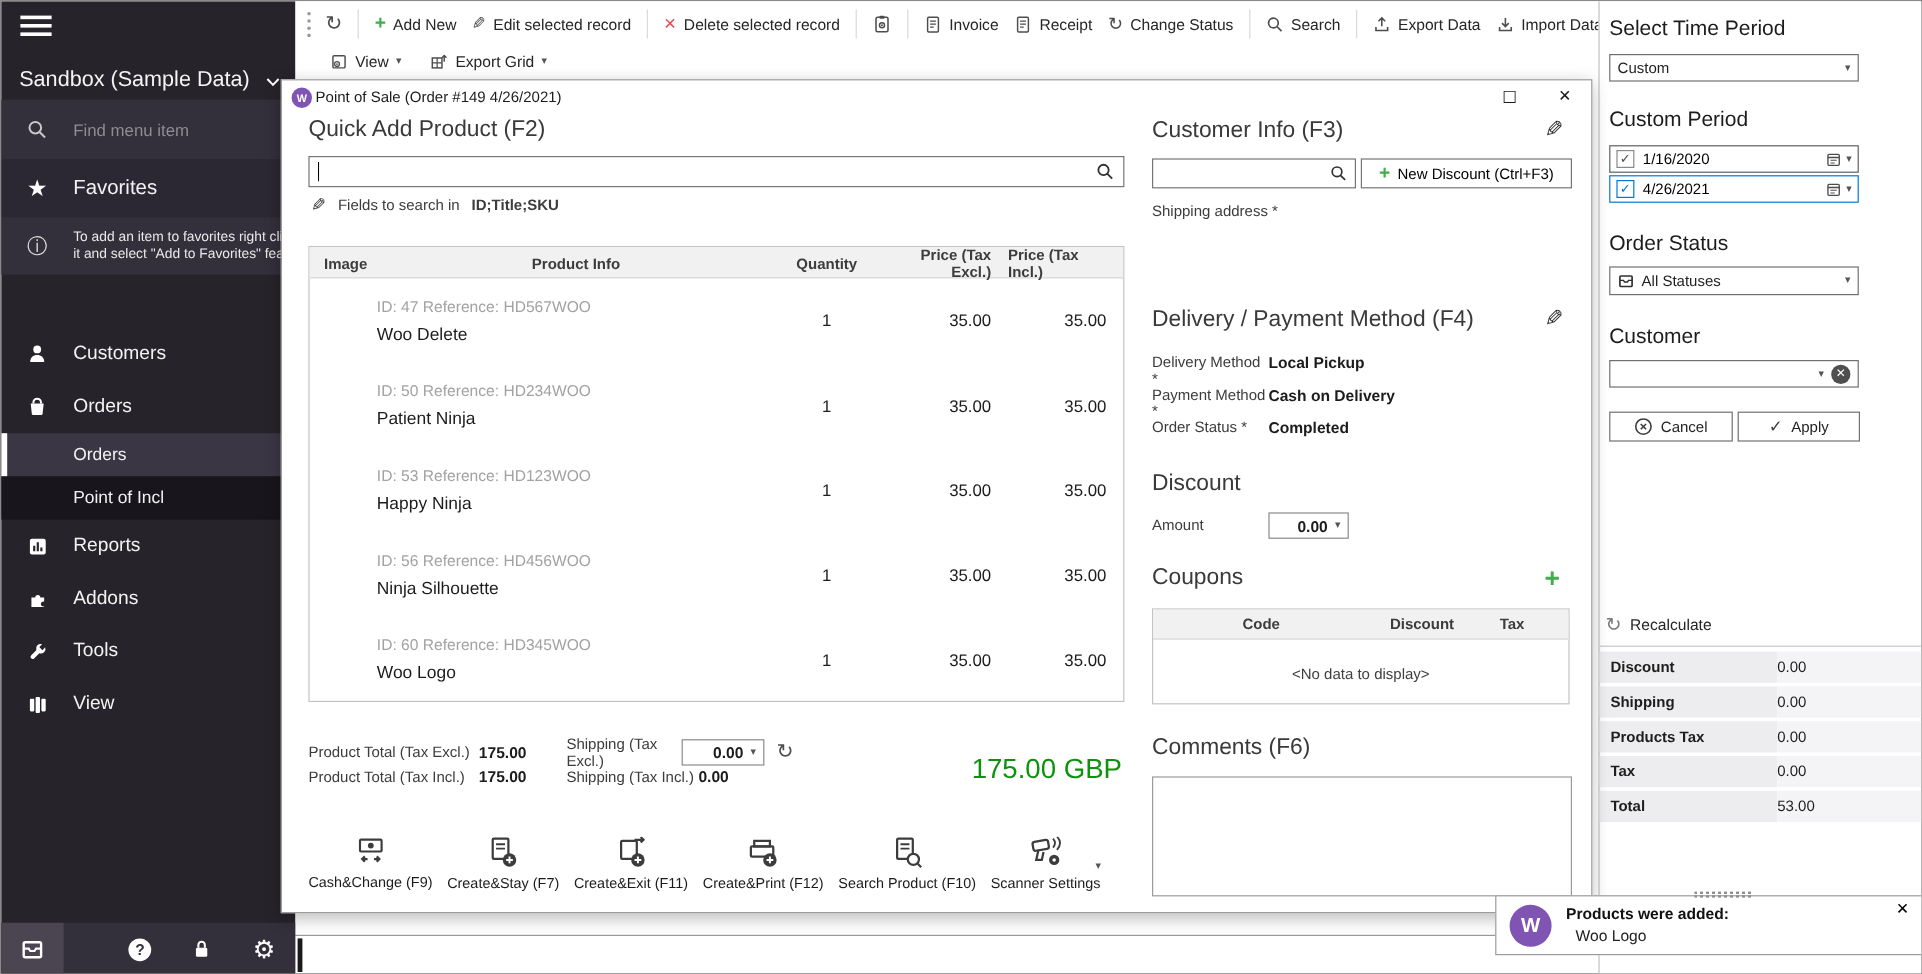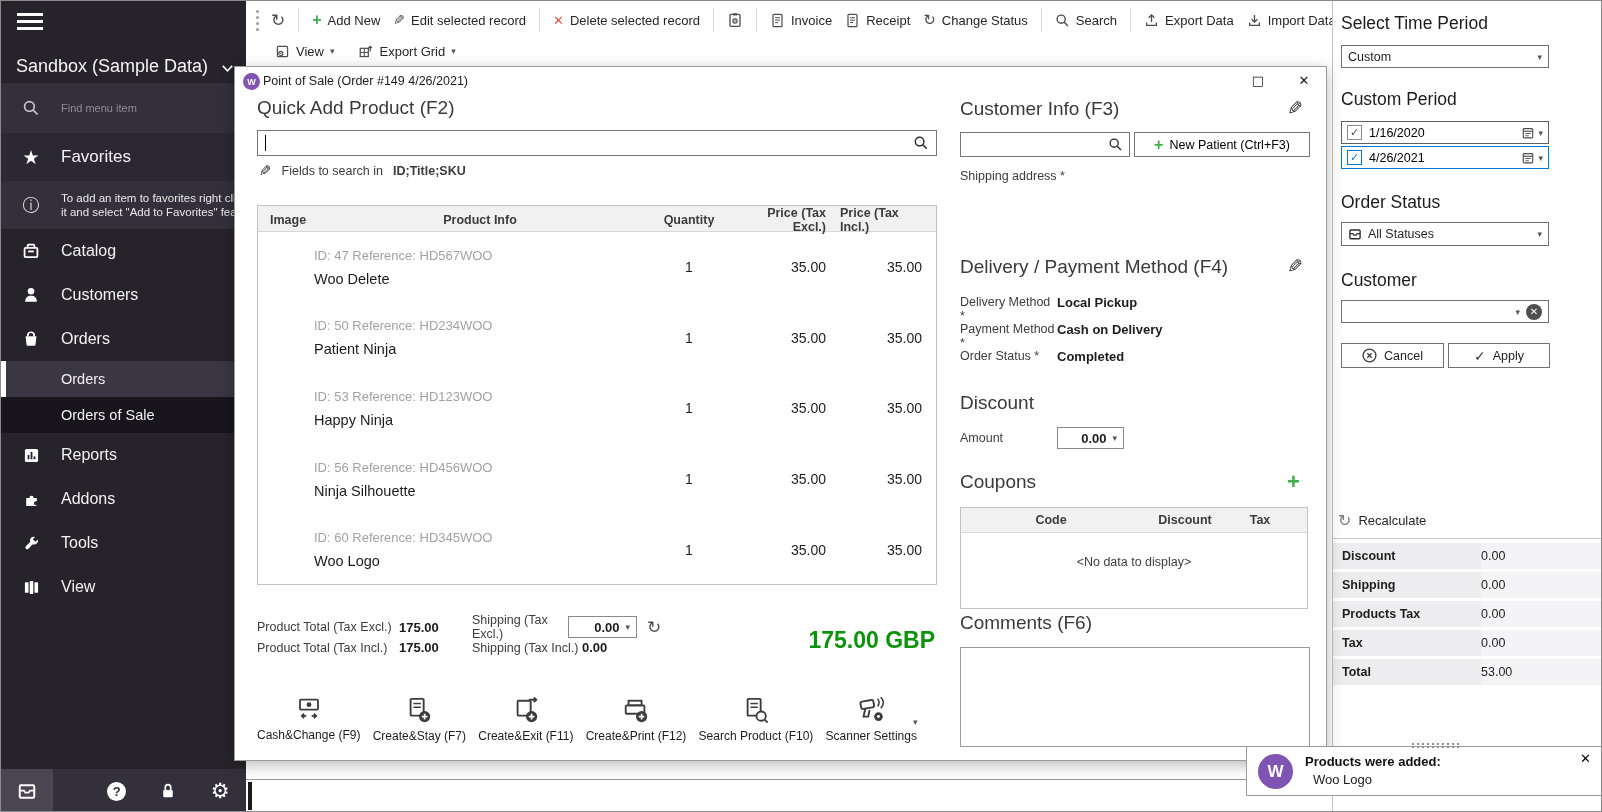--- a/index.html
+++ b/index.html
@@ -10,21 +10,21 @@
 
   
   .sidebar { left:0; top:0; width:245px; height:812px; background:#27232a; color:#f2f2f2; z-index:5; }
   .burger { left:16px; top:12px; width:26px; height:18px; cursor:pointer; }
   .burger i { display:block; height:3px; background:#fff; margin-bottom:4px; }
   .sb-title { left:15px; top:55px; font-size:18px; color:#f4f4f4; }
   .sb-chev { left:218px; top:60px; color:#fff; }
   .sb-row { left:0; width:245px; display:flex; align-items:center; }
   .sb-search { top:82px; height:50px; background:#332f3b; }
   .sb-search input { background:transparent; border:none; outline:none; color:#7dd3fc;
-      font-size:11px; font-family:inherit; width:160px; }
+      font-size:14px; font-family:inherit; width:160px; }
   .sb-search input::placeholder { color:#8f8c96; }
   .sb-fav { top:132px; height:48px; background:#2c2833; font-size:17px; }
   .sb-info { top:180px; height:48px; background:#332f3b; }
   .sb-info .txt { font-size:11.5px; line-height:14px; color:#e9e9e9; width:182px; overflow:hidden; white-space:nowrap; }
   .sb-ico { width:60px; display:flex; justify-content:center; flex:0 0 60px; color:#fff; }
   .sb-item { height:44px; font-size:16px; cursor:pointer; }
   .sb-sub { height:36px; font-size:14.5px; padding-left:60px; cursor:pointer; display:flex; align-items:center; }
   .sb-sub-sel { background:#3b3644; }
   .sb-sub-sel .selbar { position:absolute; left:0; width:5px; height:36px; background:#fff; }
   .sb-sub-dark { background:#18151c; }
@@ -84,26 +84,26 @@
   .phead { display:grid; grid-template-columns:56px 1fr 86px 108px 96px; height:26px; background:#f2f1f2;
            border-bottom:1px solid #d8d8d8; align-items:center; font-size:12.5px; font-weight:bold; color:#3c3c3c; }
   .prow { display:grid; grid-template-columns:56px 1fr 86px 108px 96px; height:70.6px; align-items:center; }
   .pref { font-size:13px; color:#a2a2a2; margin-bottom:8px; }
   .pname { font-size:14.5px; color:#1c1c1c; }
   .pnum { font-size:14px; color:#1c1c1c; text-align:right; padding-right:14px; }
   .pqty { font-size:14px; color:#1c1c1c; text-align:center; }
 
   .miniselect { border:1px solid #8a8a8a; height:22px; display:flex; align-items:center; justify-content:flex-end;
                 gap:6px; font-size:13px; font-weight:bold; color:#1c1c1c; padding:0 6px; background:#fff; cursor:pointer; }
-  .grand { position:absolute; font-size:23px; font-weight:bold; color:#0c930c;margin-left:12px; }
+  .grand { position:absolute; font-size:23px; font-weight:normal; color:#0c930c;margin-left:12px; }
 
   .act { display:flex; flex-direction:column; align-items:center; gap:4px; font-size:12px; color:#1c1c1c; cursor:pointer; }
   .act svg { color:#3c3c3c; }
 
-  .ctable { position:absolute; left:725px; top:440px; width:348px; height:102px; border:1px solid #c3c3c3; }
+  .ctable { position:absolute; left:725px; top:440px; width:348px; height:80px; border:1px solid #c3c3c3; }
   .chead { display:grid; grid-template-columns:180px 88px 62px 1fr; height:25px; background:#f2f1f2;
            border-bottom:1px solid #d8d8d8; align-items:center; font-size:12.5px; font-weight:bold; color:#3c3c3c; text-align:center; }
   .cempty { text-align:center; margin-top:22px; font-size:12.5px; color:#3f3f3f; }
 
   .nc-btn { position:absolute; left:899px; top:65px; width:176px; height:25px; border:1px solid #767676;
             display:flex; align-items:center; justify-content:center; gap:6px; font-size:12.5px; cursor:pointer; }
   .plus { color:#3faf4a; font-weight:bold; }
   .searchfield { position:absolute; border:1px solid #767676; height:25px; display:flex; align-items:center; padding:0 6px; }
   .searchfield input { flex:1; border:none; outline:none; font-family:inherit; font-size:13px; width:10px; }
   .comments { position:absolute; left:725px; top:580px; width:350px; height:100px; border:1px solid #9b9b9b; background:#fff; }
@@ -271,28 +271,20 @@
     </div>
 
     <div class="abs sb-row sb-info">
       <span class="sb-ico glyph" style="font-size:17px;color:#dcdcdc">ⓘ</span>
       <span class="txt">
         <span>To add an item to favorites right click on</span><br>
         <span>it and select "Add to Favorites" feature</span>
       </span>
     </div>
 
-    <div class="abs sb-row sb-item" style="top:228px">
-      <span class="sb-ico">
-          <svg width="18" height="18">
-            <use href="#i-box"></use>
-          </svg>
-        </span>
-      <span>Catalog</span>
-    </div>
     <div class="abs sb-row sb-item" style="top:272px">
       <span class="sb-ico">
           <svg width="18" height="18">
             <use href="#i-person"></use>
           </svg>
         </span>
       <span>Customers</span>
     </div>
     <div class="abs sb-row sb-item" style="top:316px">
       <span class="sb-ico">
@@ -300,21 +292,21 @@
             <use href="#i-bag"></use>
           </svg>
         </span>
       <span>Orders</span>
     </div>
     <div class="abs sb-sub sb-sub-sel" style="top:360px;width:245px">
       <span class="selbar"></span>
       <span>Orders</span>
     </div>
     <div class="abs sb-sub sb-sub-dark" style="top:396px;width:245px">
-      <span>Orders of Sale</span>
+      <span>Point of Incl</span>
     </div>
     <div class="abs sb-row sb-item" style="top:432px">
       <span class="sb-ico">
           <svg width="17" height="17">
             <use href="#i-chart"></use>
           </svg>
         </span>
       <span>Reports</span>
     </div>
     <div class="abs sb-row sb-item" style="top:476px">
@@ -701,21 +693,21 @@
     <div class="m-h1" style="left:725px;top:31px">Customer Info (F3)</div>
     <span class="abs pencil glyph" style="left:1052px;top:30px;font-size:19px">✎</span>
     <div class="searchfield" style="left:725px;top:65px;width:170px">
       <input style="">
       <svg width="15" height="15" style="color:#2f2f2f">
           <use href="#i-search"></use>
         </svg>
     </div>
     <div class="nc-btn">
       <span class="plus" style="font-size:16px">+</span>
-      <span>New Patient (Ctrl+F3)</span>
+      <span>New Discount (Ctrl+F3)</span>
     </div>
     <div class="abs lbl" style="left:725px;top:102px">Shipping address *</div>
 
     <div class="m-h1" style="left:725px;top:189px">Delivery / Payment Method (F4)</div>
     <span class="abs pencil glyph" style="left:1052px;top:188px;font-size:19px">✎</span>
     <div class="abs" style="left:725px;top:228px;display:flex">
       <span class="lbl" style="width:97px">Delivery Method *</span>
       <span class="bval">Local Pickup</span>
     </div>
     <div class="abs" style="left:725px;top:255px;display:flex">

